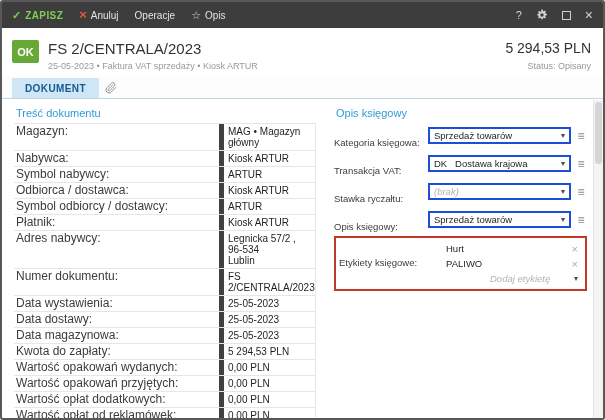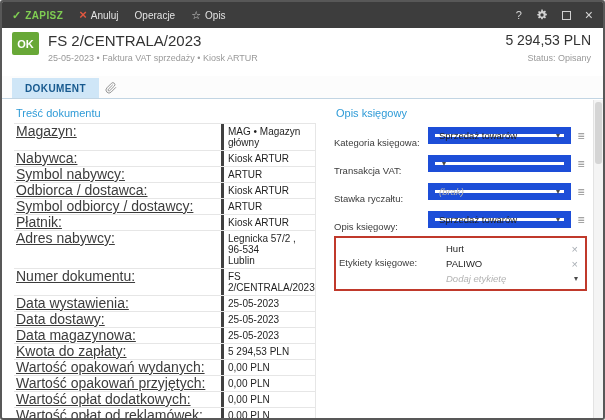--- a/index.html
+++ b/index.html
@@ -15,21 +15,21 @@
   .save-label { color:#7fcd52; font-weight:bold; letter-spacing:.4px; }
   .ic-cancel { color:#e25840; font-weight:bold; font-size:13px; line-height:10px; }
   .ic-star { color:#cfcfcf; font-size:11px; }
   .tspacer { flex:1; }
   .winbtns { display:flex; align-items:center; gap:14px; }
   .winbtn { color:#d6d6d6; font-size:11px; display:flex; align-items:center; }
   .ic-max { width:9px; height:9px; border:1px solid #d0d0d0; display:inline-block; }
   .ic-close { font-size:14px; line-height:10px; }
 
   
-  .header { display:flex; align-items:flex-start; padding:4px 12px 5px 10px; height:48px; background:#fff; }
+  .header { display:flex; align-items:flex-start; padding:12px 12px 5px 10px; height:48px; background:#fff; }
   .ok-badge { width:27px; height:23px; background:#68a837; color:#fff; font-weight:bold; font-size:11px;
               display:flex; align-items:center; justify-content:center; border-radius:2px; margin-right:9px; }
   .titles { flex:1; }
   .title { font-size:15px; color:#333; }
   .subtitle { font-size:9px; color:#999; margin-top:4px; }
   .hright { text-align:right; }
   .amount { font-size:14px; color:#333; }
   .status { font-size:9px; color:#999; margin-top:5px; }
 
   
@@ -38,42 +38,42 @@
   .tab { background:#cfe6f7; color:#17598e; font-weight:bold; font-size:10px;
          padding:5px 13px 4px; letter-spacing:.4px; }
   .attach { padding:2px 6px 3px; display:flex; align-items:flex-end; }
 
   
   .content { display:flex; padding:6px 16px 0 12px; height:319px; overflow:hidden; }
   .sec-title { color:#2f9bd7; font-size:11px; margin:2px 0 4px 2px; }
   .left-col { width:302px; flex-shrink:0; }
   .ftable { border-top:1px solid #e6e6e6; border-right:1px solid #e6e6e6; }
   .frow { display:flex; border-bottom:1px solid #e6e6e6; }
-  .flabel { width:210px; padding:2px 4px 2px 2px; font-size:14px; line-height:11px; color:#3c3c3c;
-            border-right:3px solid #404040; flex-shrink:0;text-decoration:underline; }
+  .flabel { width:210px; padding:2px 4px 2px 2px; font-size:12px; line-height:11px; color:#3c3c3c;
+            border-right:5px solid #404040; flex-shrink:0; }
   .fvalue { flex:1; padding:2px 4px; font-size:10px; line-height:11px; color:#1f1f1f; white-space:pre-line; }
 
   .right-col { flex:1; padding-left:18px; }
   .srow { display:flex; align-items:center; margin-bottom:3px; }
   .slabel { width:94px; font-size:9.5px; color:#3c3c3c; flex-shrink:0;margin-top:14px; }
   .sctrl { flex:1; display:flex; align-items:center; gap:4px; }
-  .select { flex:1; border:7px solid #1d4ed8; height:17px; display:flex; align-items:center;
+  .select { flex:1; border:2px solid #1d4ed8; height:17px; display:flex; align-items:center;
             padding:0 4px; background:#fff; }
   .selval { flex:1; font-size:9.5px; color:#1f1f1f; white-space:pre; overflow:hidden; }
   .selval.muted { color:#b3b3b3; font-style:italic; }
   .ddarrow { font-size:8px; color:#4a4a4a; margin-left:3px; }
   .menu-btn { font-size:12px; color:#8a8a8a; width:12px; text-align:center; flex-shrink:0; }
 
   .tagbox { border:2px solid #c0392b; margin-top:4px; padding:3px 4px 3px 3px; display:flex;gap:13px; }
   .tagbox .slabel { padding-top:2px; width:91px; }
   .taglist-wrap { flex:1; }
   .tagrow { display:flex; align-items:center; height:15px; padding:0 3px; font-size:9.5px; }
   .tagtext { flex:1; color:#1f1f1f; }
   .tagx { color:#a7adb3; font-size:11px; line-height:10px; }
-  .tagrow.add .placeholder { flex:1; color:#b3b3b3; font-style:italic; }
+  .tagrow.add .placeholder { flex:1; color:#b3b3b3; font-style:italic;margin-left:44px; }
 
   .scrollbar { position:absolute; top:98px; right:0; bottom:0; width:10px; background:#f4f4f4;
                border-left:1px solid #e3e3e3; }
   .scroll-thumb { position:absolute; top:2px; left:1px; right:1px; height:62px; background:#d5d5d5; border-radius:3px; }
 </style>
 </head>
 <body>
 
 <div class="window">
 
@@ -211,20 +211,21 @@
         <span class="selval">Sprzedaż towarów</span>
         <span class="ddarrow">▾</span>
       </div>
       <span class="menu-btn">≡</span>
     </div>
   </div>
           <div class="srow">
     <div class="slabel">Transakcja VAT:</div>
     <div class="sctrl">
       <div class="select">
+        <span class="selval">DK   Dostawa krajowa</span>
         <span class="ddarrow">▾</span>
       </div>
       <span class="menu-btn">≡</span>
     </div>
   </div>
           <div class="srow">
     <div class="slabel">Stawka ryczałtu:</div>
     <div class="sctrl">
       <div class="select">
         <span class="selval muted">(brak)</span>

